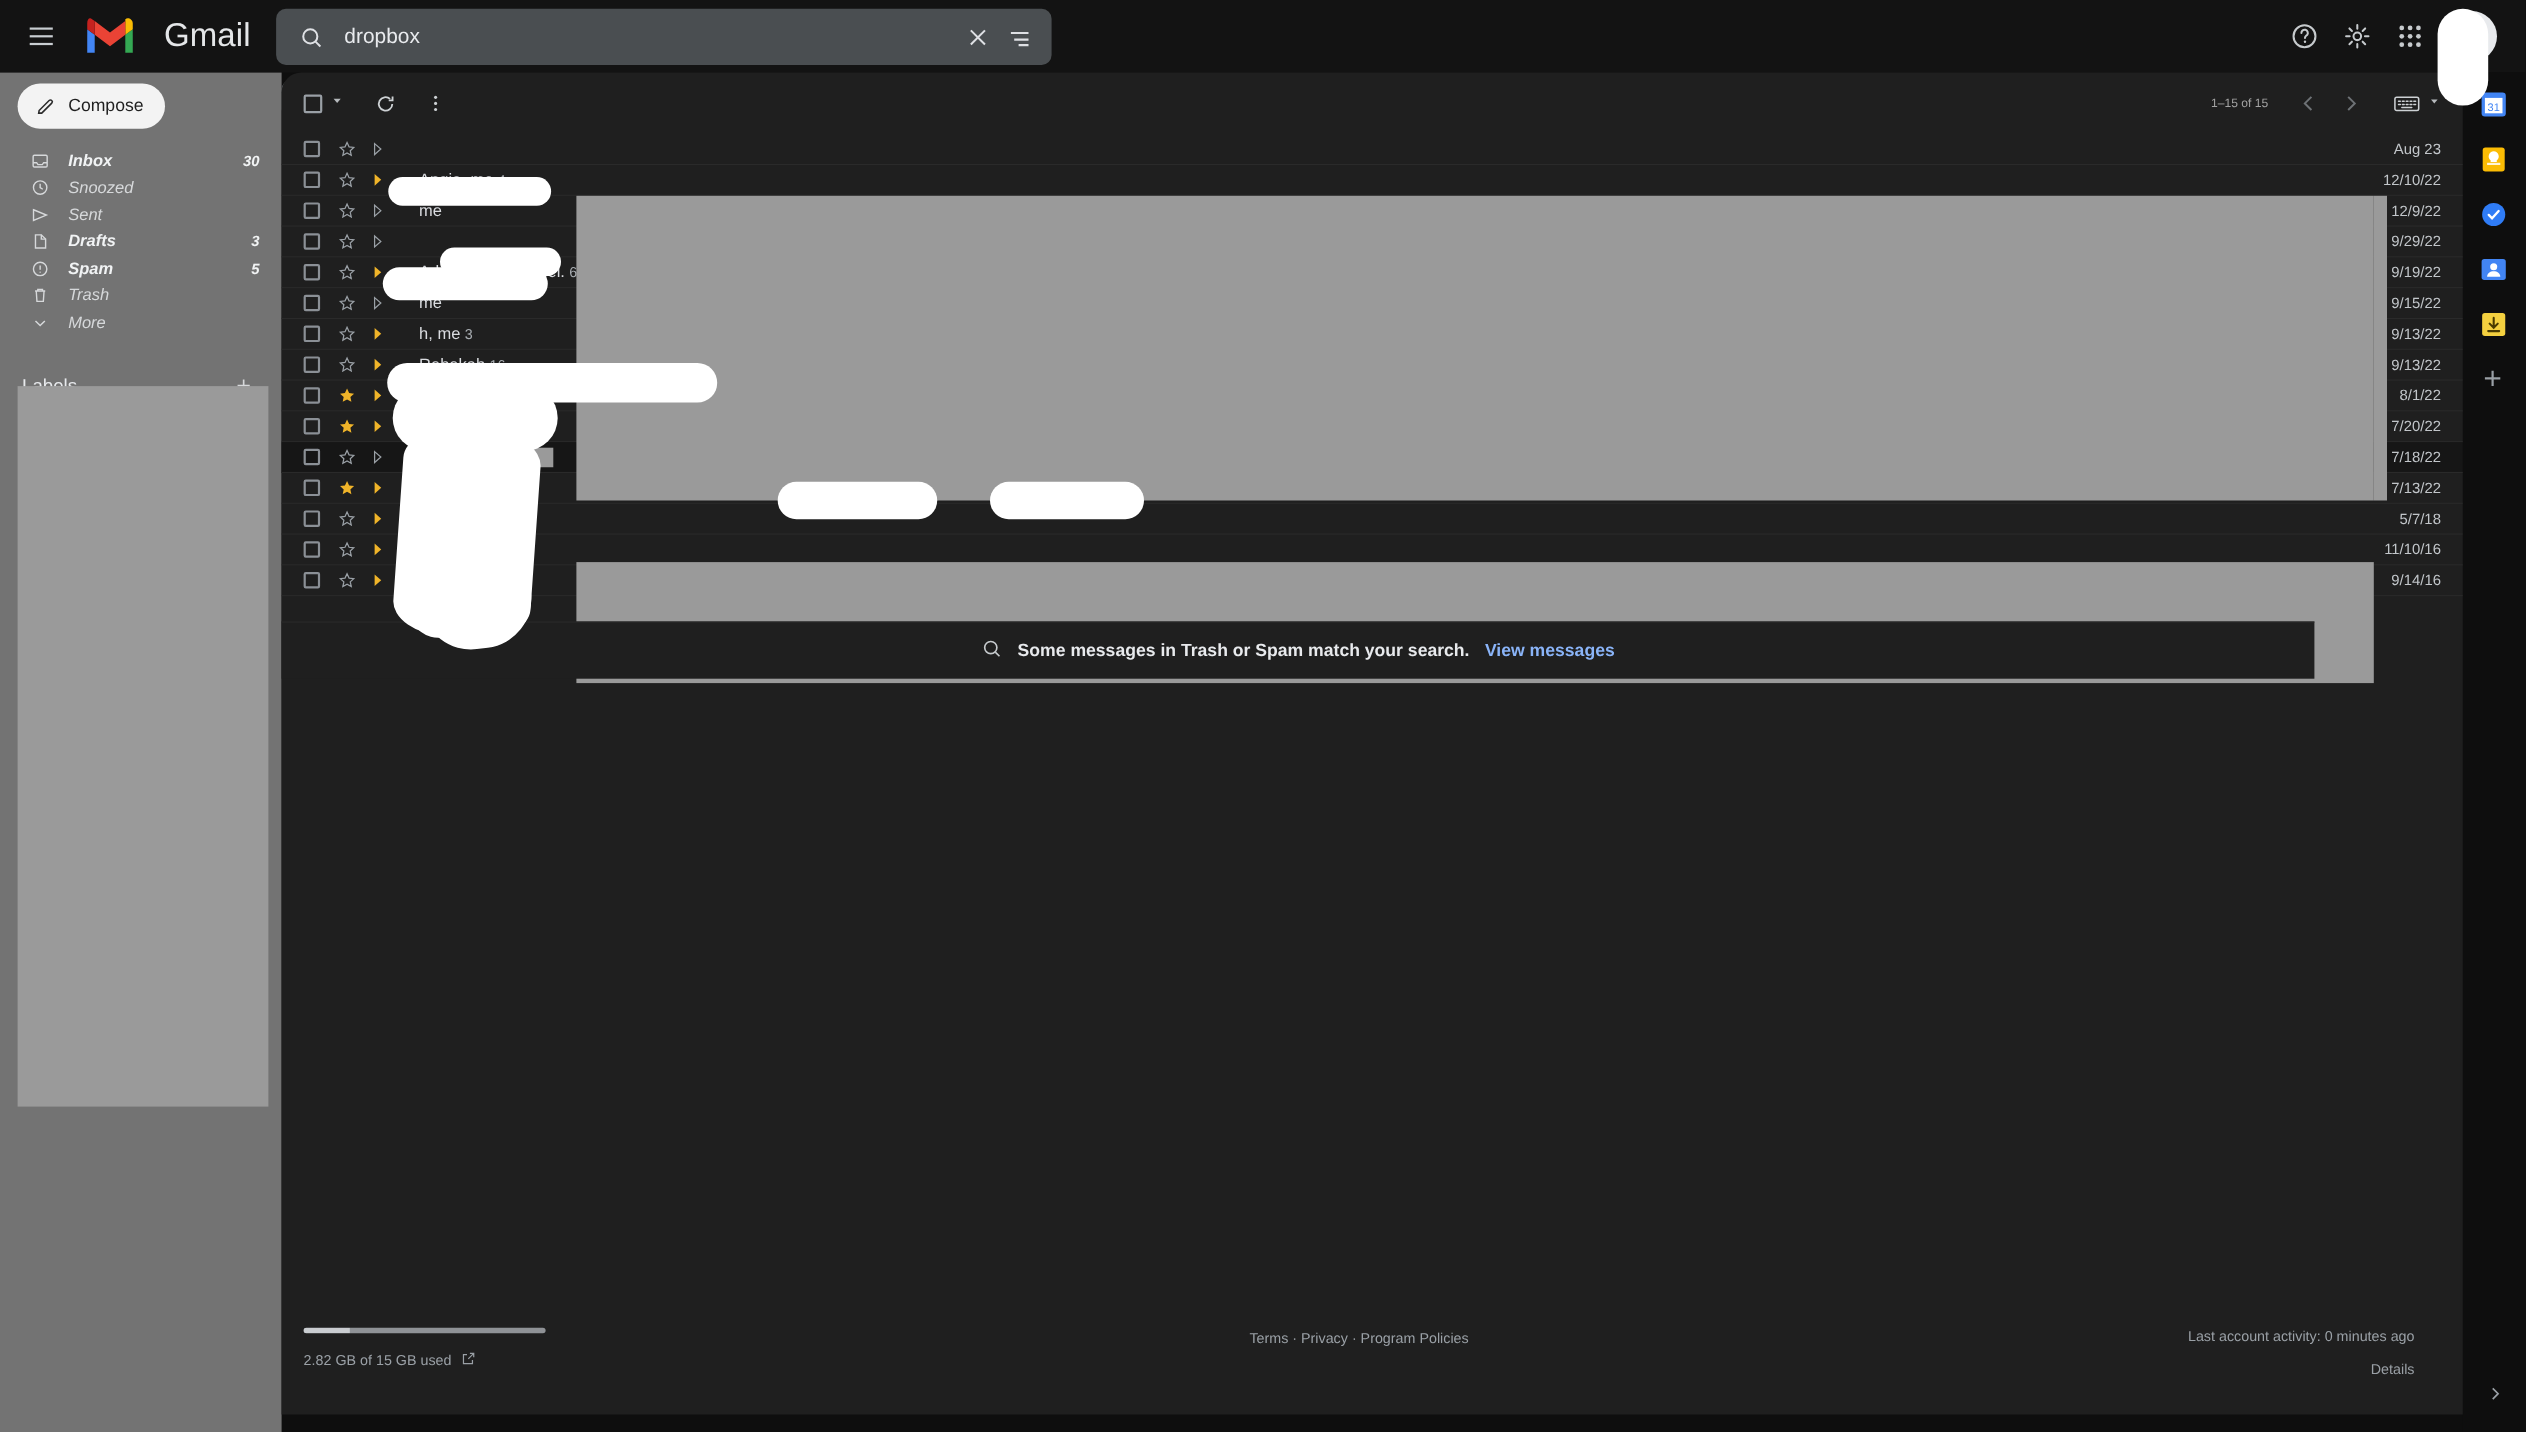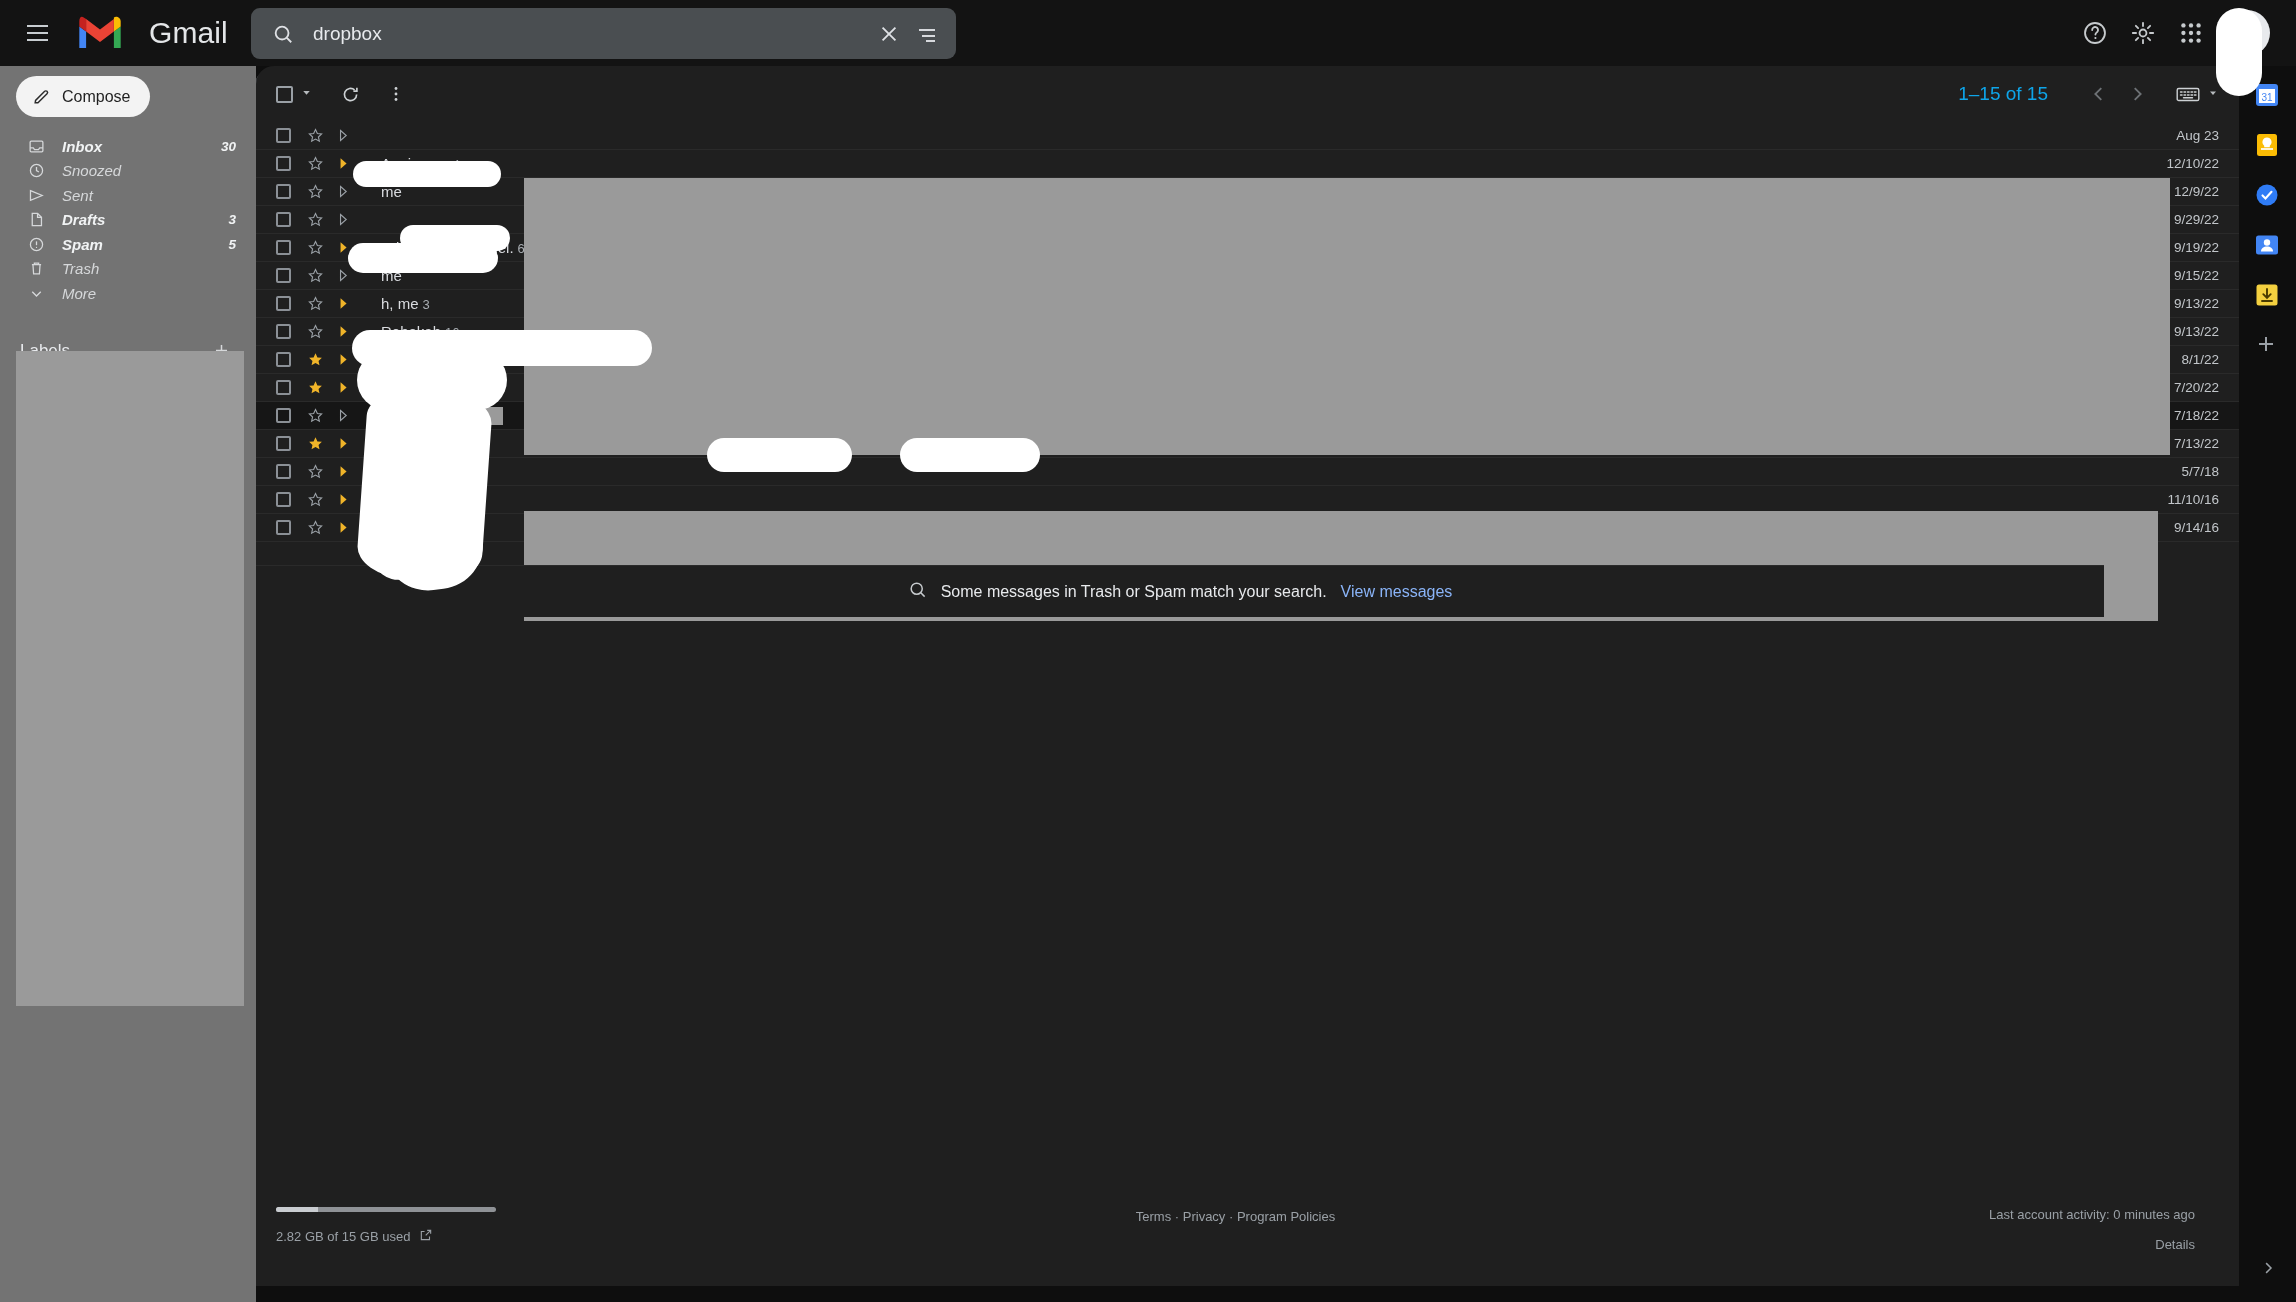--- a/index.html
+++ b/index.html
@@ -138,21 +138,21 @@
   .cbox {
     width: 17px; height: 17px; border: 2px solid #9aa0a6; border-radius: 2px;
     cursor: pointer; flex: 0 0 auto;
   }
   .tb-caret { margin-left: 7px; cursor: pointer; }
   .tb-icon {
     width: 38px; height: 38px; border-radius: 50%; display: flex;
     align-items: center; justify-content: center; cursor: pointer;
   }
   .tb-spacer { flex: 1 1 auto; }
-  .pagecount { font-size: 19px; color: #0ea5e9; margin-right: 32px; }
+  .pagecount { font-size: 11px; color: #a3a3a3; margin-right: 18px; }
   .page-arrow {
     width: 38px; height: 38px; border-radius: 50%; display: flex;
     align-items: center; justify-content: center; cursor: pointer;
     color: #6d7175;
   }
   .kb-btn {
     display: flex; align-items: center; gap: 7px; margin-left: 14px;
     cursor: pointer; padding: 6px;
   }
 
@@ -748,21 +748,21 @@
       </span>
       <span class="subject"></span>
       <span class="date">9/14/16</span>
     </div>
 
     <div class="grayrow-ov" style="left:268px; top:56px; width:1634px; height:277px;"></div>
     <div class="grayrow-ov" style="left:268px; top:389px; width:1634px; height:110px;"></div>
     <div class="grayrow-ov" style="left:1902px; top:56px; width:12px; height:277px;"></div>
   </div>
 
-  <div class="notice" style="position:absolute; left:0; top:499px; width:1848px;">
+  <div class="notice" style="position:absolute; left:0; top:499px; width:1848px;font-weight:bold;">
     <span>
       <svg width="19" height="19" viewBox="0 0 24 24" fill="none" stroke="#c6cacd" stroke-width="1.9">
         <circle cx="11" cy="11" r="7"></circle>
           <line x1="16.2" y1="16.2" x2="21" y2="21"></line>
       </svg>
     </span>
     <span>Some messages in Trash or Spam match your search.</span>
     <span class="nlink">View messages</span>
   </div>
 

